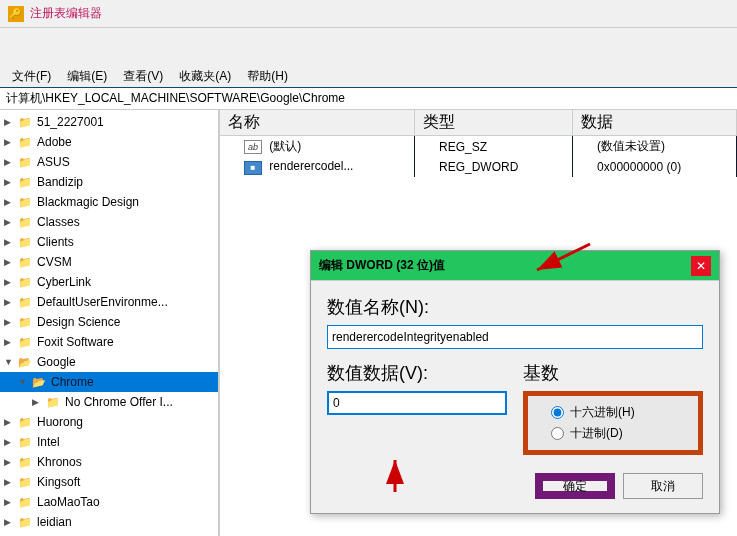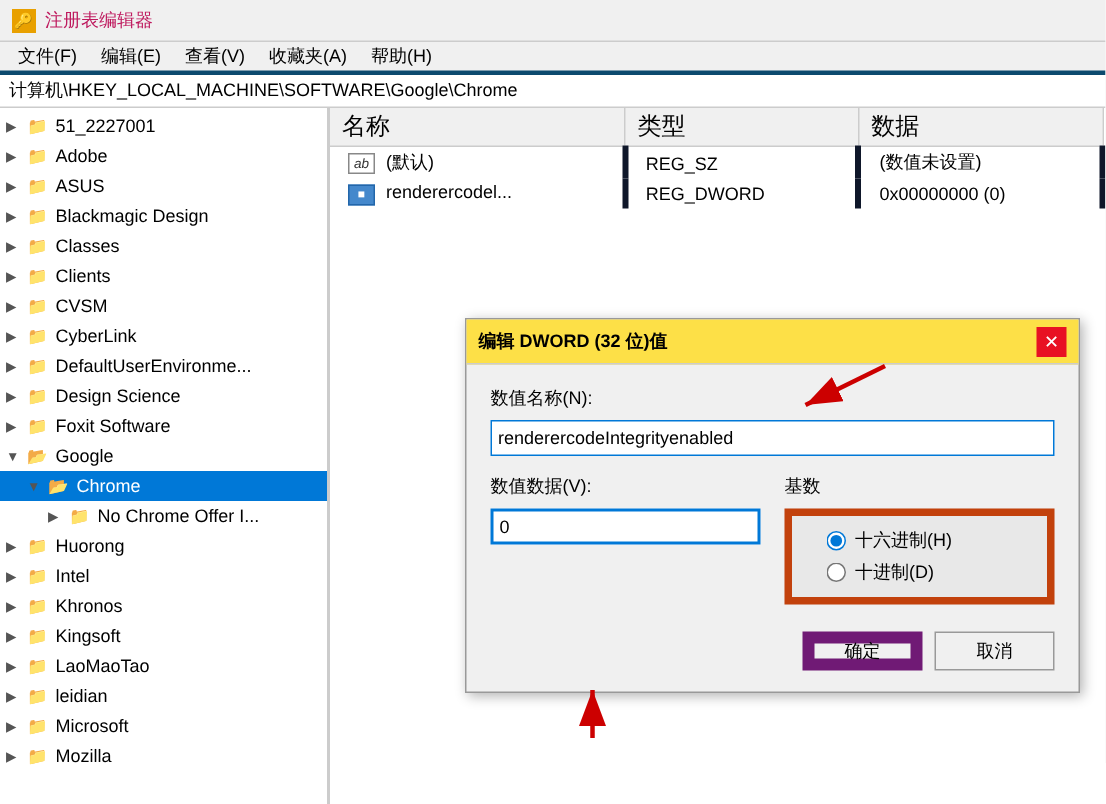--- a/index.html
+++ b/index.html
@@ -37,21 +37,22 @@
       color: #be185d;
     }
 
     
     .menu-bar {
       background: #f0f0f0;
       height: 22px;
       display: flex;
       align-items: center;
       padding: 0 4px;
-      border-bottom: 3px solid #0c4a6e;
+      border-bottom: 1px solid #0c4a6e;
+      margin-top: 38px;
     }
     .menu-item {
       padding: 2px 8px;
       font-size: 12px;
       color: #000;
       cursor: pointer;
     }
 
     
     .address-bar {
@@ -87,21 +88,21 @@
       align-items: center;
       height: 20px;
       padding-left: 4px;
       font-size: 12px;
       color: #000;
       cursor: pointer;
       white-space: nowrap;
     }
     .tree-item.selected {
       background: #0078d7;
-      color: #ffffff;
+      color: #0f172a;
     }
     .tree-item.selected .folder-icon {
       color: #fff;
     }
 
     .tree-arrow {
       width: 14px;
       font-size: 9px;
       color: #555;
       flex-shrink: 0;
@@ -139,24 +140,24 @@
       background: #f0f0f0;
       border-bottom: 1px solid #ccc;
       border-right: 1px solid #ccc;
       padding: 2px 8px;
       text-align: left;
       font-size: 16px;
       font-weight: normal;
       height: 22px;
     }
     .reg-table td {
-      padding: 2px 12px;
+      padding: 2px 24px;
       font-size: 12px;
       height: 20px;
-      border-right: 4px solid #0f172a;
+      border-right: 1px solid #0f172a;
       vertical-align: middle;
     }
 
     .reg-icon-ab {
       display: inline-flex;
       align-items: center;
       justify-content: center;
       width: 18px;
       height: 14px;
       background: #fff;
@@ -184,21 +185,21 @@
       position: absolute;
       top: 140px;
       left: 310px;
       width: 410px;
       background: #f0f0f0;
       border: 1px solid #999;
       box-shadow: 2px 2px 8px rgba(0,0,0,0.3);
     }
 
     .dialog-title-bar {
-      background: #fde047;
+      background: #22c55e;
       height: 30px;
       display: flex;
       align-items: center;
       padding: 0 8px;
       border-bottom: 1px solid #ccc;
       justify-content: space-between;
     }
     .dialog-title-text {
       font-size: 12px;
       font-weight: bold;
@@ -215,21 +216,21 @@
       display: flex;
       align-items: center;
       justify-content: center;
     }
 
     .dialog-body {
       padding: 14px 16px 10px 16px;
     }
 
     .dialog-label {
-      font-size: 12px;
+      font-size: 18px;
       color: #000;
       margin-bottom: 6px;
     }
 
     .dialog-input {
       width: 100%;
       height: 24px;
       border: 1px solid #0078d7;
       padding: 2px 4px;
       font-size: 12px;
@@ -344,20 +345,25 @@
     </div>
     <div class="tree-item indent1">
       <span class="tree-arrow closed"></span>
       <span class="folder-icon folder-yellow"></span>
       <span>Adobe</span>
     </div>
     <div class="tree-item indent1">
       <span class="tree-arrow closed"></span>
       <span class="folder-icon folder-yellow"></span>
       <span>ASUS</span>
+    </div>
+    <div class="tree-item indent1">
+      <span class="tree-arrow closed"></span>
+      <span class="folder-icon folder-yellow"></span>
+      <span>Bandizip</span>
     </div>
     <div class="tree-item indent1">
       <span class="tree-arrow closed"></span>
       <span class="folder-icon folder-yellow"></span>
       <span>Blackmagic Design</span>
     </div>
     <div class="tree-item indent1">
       <span class="tree-arrow closed"></span>
       <span class="folder-icon folder-yellow"></span>
       <span>Classes</span>

